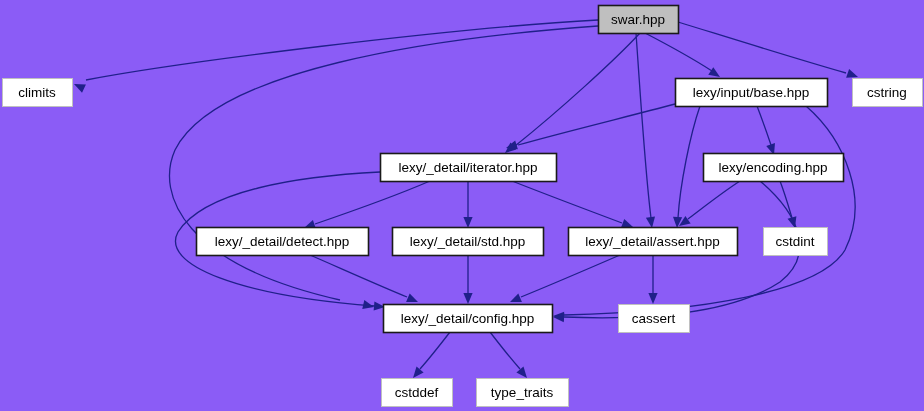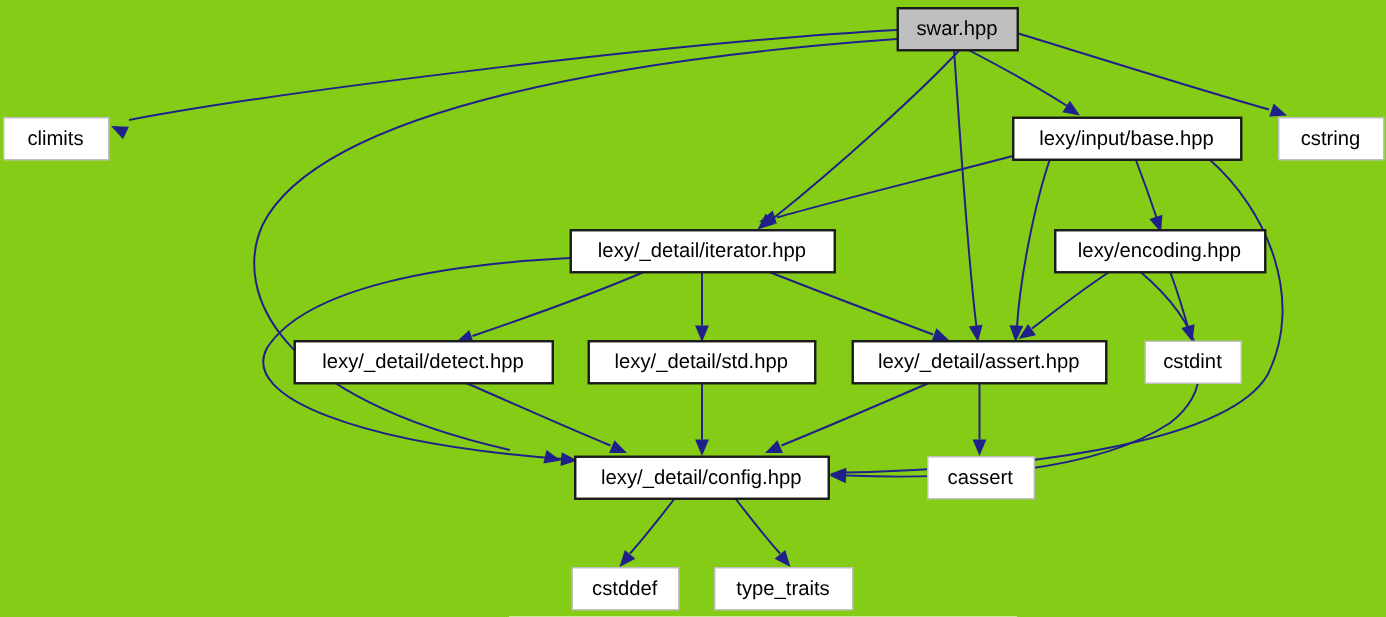--- a/index.html
+++ b/index.html
@@ -1,17 +1,17 @@
 <!DOCTYPE html>
 <html><head>
 <meta charset="utf-8">
 <style>
   html,body{margin:0;padding:0;background:#ffffff;}
   body{width:924px;height:411px;overflow:hidden;font-family:"Liberation Sans",sans-serif;}
-  #graph{position:relative;width:924px;height:411px;background:#84cc16;}
+  #graph{position:relative;width:924px;height:411px;background:#8b5cf6;}
   svg{position:absolute;top:0;left:0;width:924px;height:411px;}
   .node-label{font-family:"Liberation Sans",sans-serif;font-size:13.5px;fill:#000;dominant-baseline:middle;text-anchor:middle;}
   .nbox{fill:#ffffff;}
   .nbox.plain{stroke:#c0c0c0;stroke-width:1;}
   .nbox.bold{stroke:#1a1a1a;stroke-width:1.6;}
   .nbox.current{fill:#bfbfbf;stroke:#1a1a1a;stroke-width:1.6;}
   .edge{fill:none;stroke:#20208a;stroke-width:1.3;}
   .arrow{fill:#20208a;stroke:none;}
 </style>
 </head>

